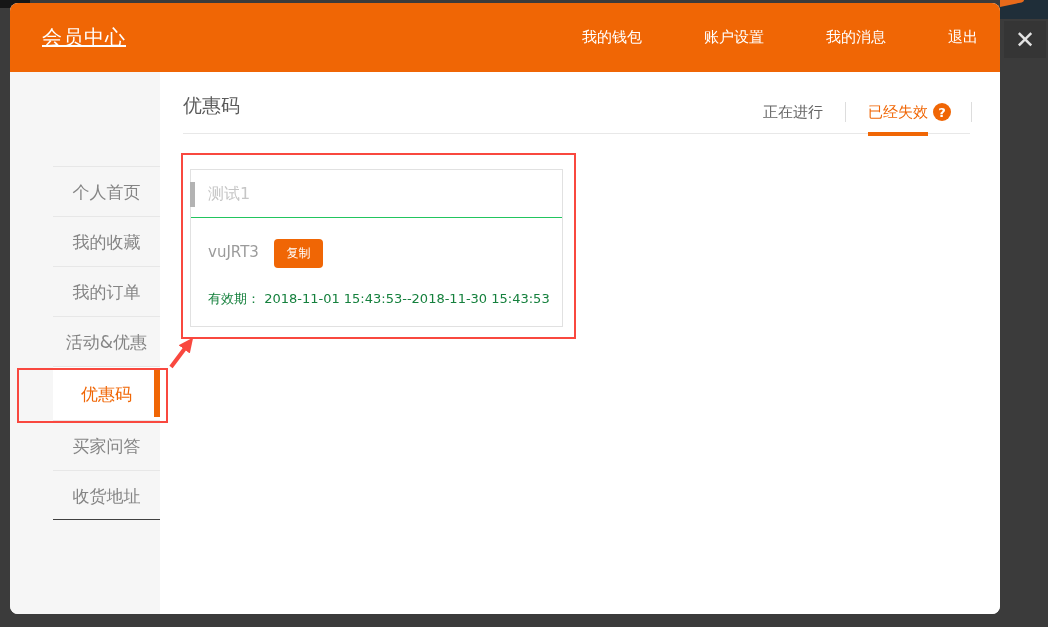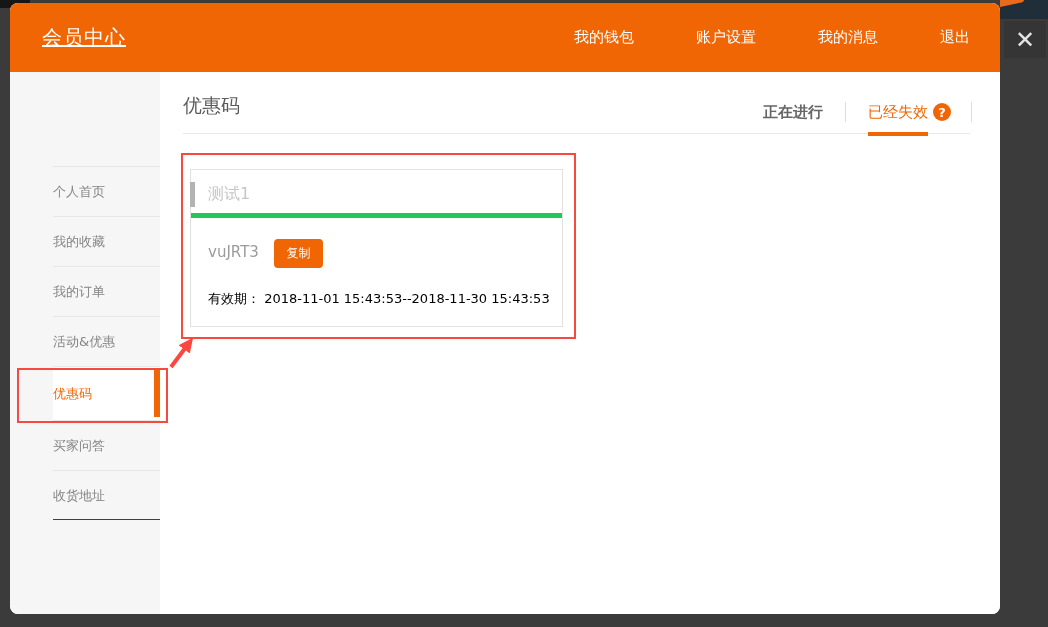--- a/index.html
+++ b/index.html
@@ -13,67 +13,67 @@
   .frag-swoosh { position:absolute; left:-6px; top:-4px; width:30px; height:9px; background:#e96a1a; transform:rotate(-12deg); border-radius:3px; }
 
   
   .close-btn { position:absolute; left:1004px; top:21px; width:42px; height:37px; background:#353535;
     display:flex; align-items:center; justify-content:center; color:#e3e3e3; font-size:24px; font-weight:200; cursor:pointer; }
 
   
   .modal { position:absolute; left:10px; top:3px; width:990px; height:611px; border-radius:8px; overflow:hidden; background:#fff; }
   .modal-header { height:69px; background:#f06605; display:flex; align-items:center; }
   .m-title { color:#fff; font-size:20px; padding-left:32px; letter-spacing:1px;text-decoration:underline; }
-  .m-nav { margin-left:auto; display:flex; align-items:center; padding-right:30px; }
+  .m-nav { margin-left:auto; display:flex; align-items:center; padding-right:22px; }
   .nav-item { color:#fff; font-size:15px; margin-left:62px; cursor:pointer; }
 
   .modal-body { position:relative; display:flex; height:542px; }
 
   
   .sidebar { width:150px; background:#f6f6f6; flex:none; }
   .side-spacer { height:94px; }
-  .side-item { position:relative; height:50px; line-height:50px; font-size:13px; color:#858585;
+  .side-item { position:relative; height:50px; line-height:50px; text-align:center; font-size:17px; color:#858585;
     border-top:1px solid #e7e7e7; cursor:pointer;margin-left:43px; }
   .side-item.last { border-bottom:1px solid #404040; }
   .side-item.active { height:54px; line-height:54px; background:#fff; color:#f06605; }
   .active-bar { position:absolute; right:0; top:2px; width:6px; height:48px; background:#f06605; }
 
   
   .anno-side-box { position:absolute; left:7px; top:296px; width:151px; height:55px;
     border:2px solid #f9483f; z-index:10; pointer-events:none; }
 
   
   .content { position:relative; flex:1; background:#fff; }
   .page-title { position:absolute; left:23px; top:21px; font-size:19px; color:#5a5a5a; }
   .head-divider { position:absolute; left:23px; right:30px; top:61px; height:1px; background:#e8e8e8; }
 
   .tabs { position:absolute; top:30px; right:28px; display:flex; align-items:center; }
   .tab { font-size:15px; cursor:pointer; position:relative; }
-  .tab.inactive { color:#666;font-weight:bold; }
+  .tab.inactive { color:#666; }
   .tab.active { color:#f06605; }
   .tab-sep { width:1px; height:20px; background:#ddd; margin:0 22px; }
   .tab-underline { position:absolute; left:0; right:0; top:29px; height:4px; background:#f06605; }
   .tab-group { display:flex; align-items:center; }
   .help-icon { width:18px; height:18px; margin-left:5px; border-radius:50%; background:#f06605; color:#fff;
     font-size:13px; font-weight:bold; display:flex; align-items:center; justify-content:center; cursor:pointer; }
   .tab-sep.end { margin:0 0 0 20px; }
 
   
   .anno-card-box { position:absolute; left:21px; top:81px; width:395px; height:186px;
     border:2px solid #f9483f; z-index:10; pointer-events:none; }
   .coupon-card { position:absolute; left:30px; top:97px; width:373px; height:158px;
     border:1px solid #e1e1e1; background:#fff; }
-  .card-header { position:relative; height:48px; border-bottom:5px solid #22c55e; }
+  .card-header { position:relative; height:48px; border-bottom:1px solid #22c55e; }
   .card-marker { position:absolute; left:-1px; top:12px; width:5px; height:25px; background:#b3b3b3; }
   .card-name { position:absolute; left:17px; top:0; line-height:48px; font-size:16px; color:#c6c6c6; }
   .card-body { position:relative; height:109px; }
   .coupon-code { position:absolute; left:17px; top:25px; font-size:15px; color:#9b9b9b; }
   .copy-btn { position:absolute; left:83px; top:21px; width:49px; height:29px; border:none; border-radius:4px;
     background:#f06605; color:#fff; font-size:12px; cursor:pointer; font-family:inherit; }
-  .validity { position:absolute; left:17px; top:72px; font-size:13px; color:#000000; }
+  .validity { position:absolute; left:17px; top:72px; font-size:13px; color:#15803d; }
 
   .anno-arrow { position:absolute; left:6px; top:260px; z-index:11; pointer-events:none; }
 </style>
 </head>
 <body>
 
 <div class="page">
 
   <div class="frag-topleft"></div>
   <div class="frag-navy">

